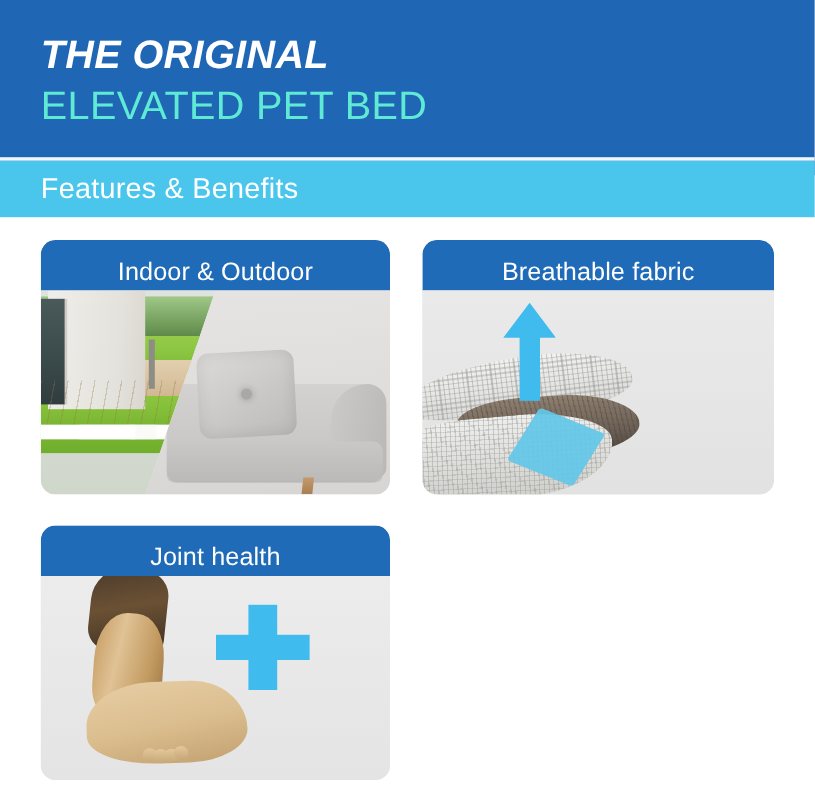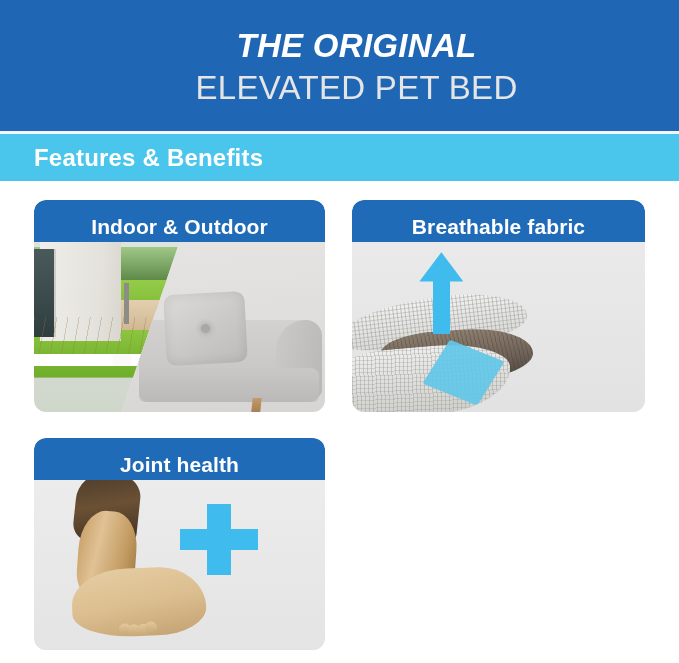--- a/index.html
+++ b/index.html
@@ -19,36 +19,35 @@
 
   
   .title-band {
     position: absolute;
     left: 0; top: 0;
     width: 679px;
     height: 146px;
     background: #1f67b5;
     box-sizing: border-box;
     padding: 26px 0 0 34px;
-    text-align: center;
   }
   .title-line1 {
     font-size: 33px;
     font-weight: bold;
     font-style: italic;
     color: #ffffff;
     letter-spacing: 0.3px;
     line-height: 40px;
     white-space: nowrap;
   }
   .title-line2 {
     font-size: 33px;
     font-weight: normal;
     font-style: normal;
-    color: #e5e5e5;
+    color: #5eead4;
     letter-spacing: 0.3px;
     line-height: 40px;
     margin-top: 2px;
     white-space: nowrap;
   }
 
   
   .band-gap {
     position: absolute;
     left: 0; top: 131px;
@@ -64,21 +63,21 @@
     width: 679px;
     height: 47px;
     background: #4ac6ed;
     box-sizing: border-box;
     padding-left: 34px;
     display: flex;
     align-items: center;
   }
   .section-title {
     font-size: 24px;
-    font-weight: bold;
+    font-weight: normal;
     color: #ffffff;
     letter-spacing: 0.2px;
     white-space: nowrap;
   }
 
   
   .grid {
     position: absolute;
     left: 34px;
     top: 200px;
@@ -102,21 +101,21 @@
     flex: 0 0 auto;
     height: 42px;
     background: #1f6bb8;
     border-radius: 12px 12px 0 0;
     display: flex;
     align-items: center;
     justify-content: center;
   }
   .card-title {
     font-size: 21px;
-    font-weight: bold;
+    font-weight: normal;
     color: #ffffff;
     letter-spacing: 0.1px;
     white-space: nowrap;
     margin-top: 12px;
   }
   .card-body {
     flex: 1 1 auto;
     position: relative;
     background: #e9e9e9;
     border-radius: 0 0 12px 12px;

